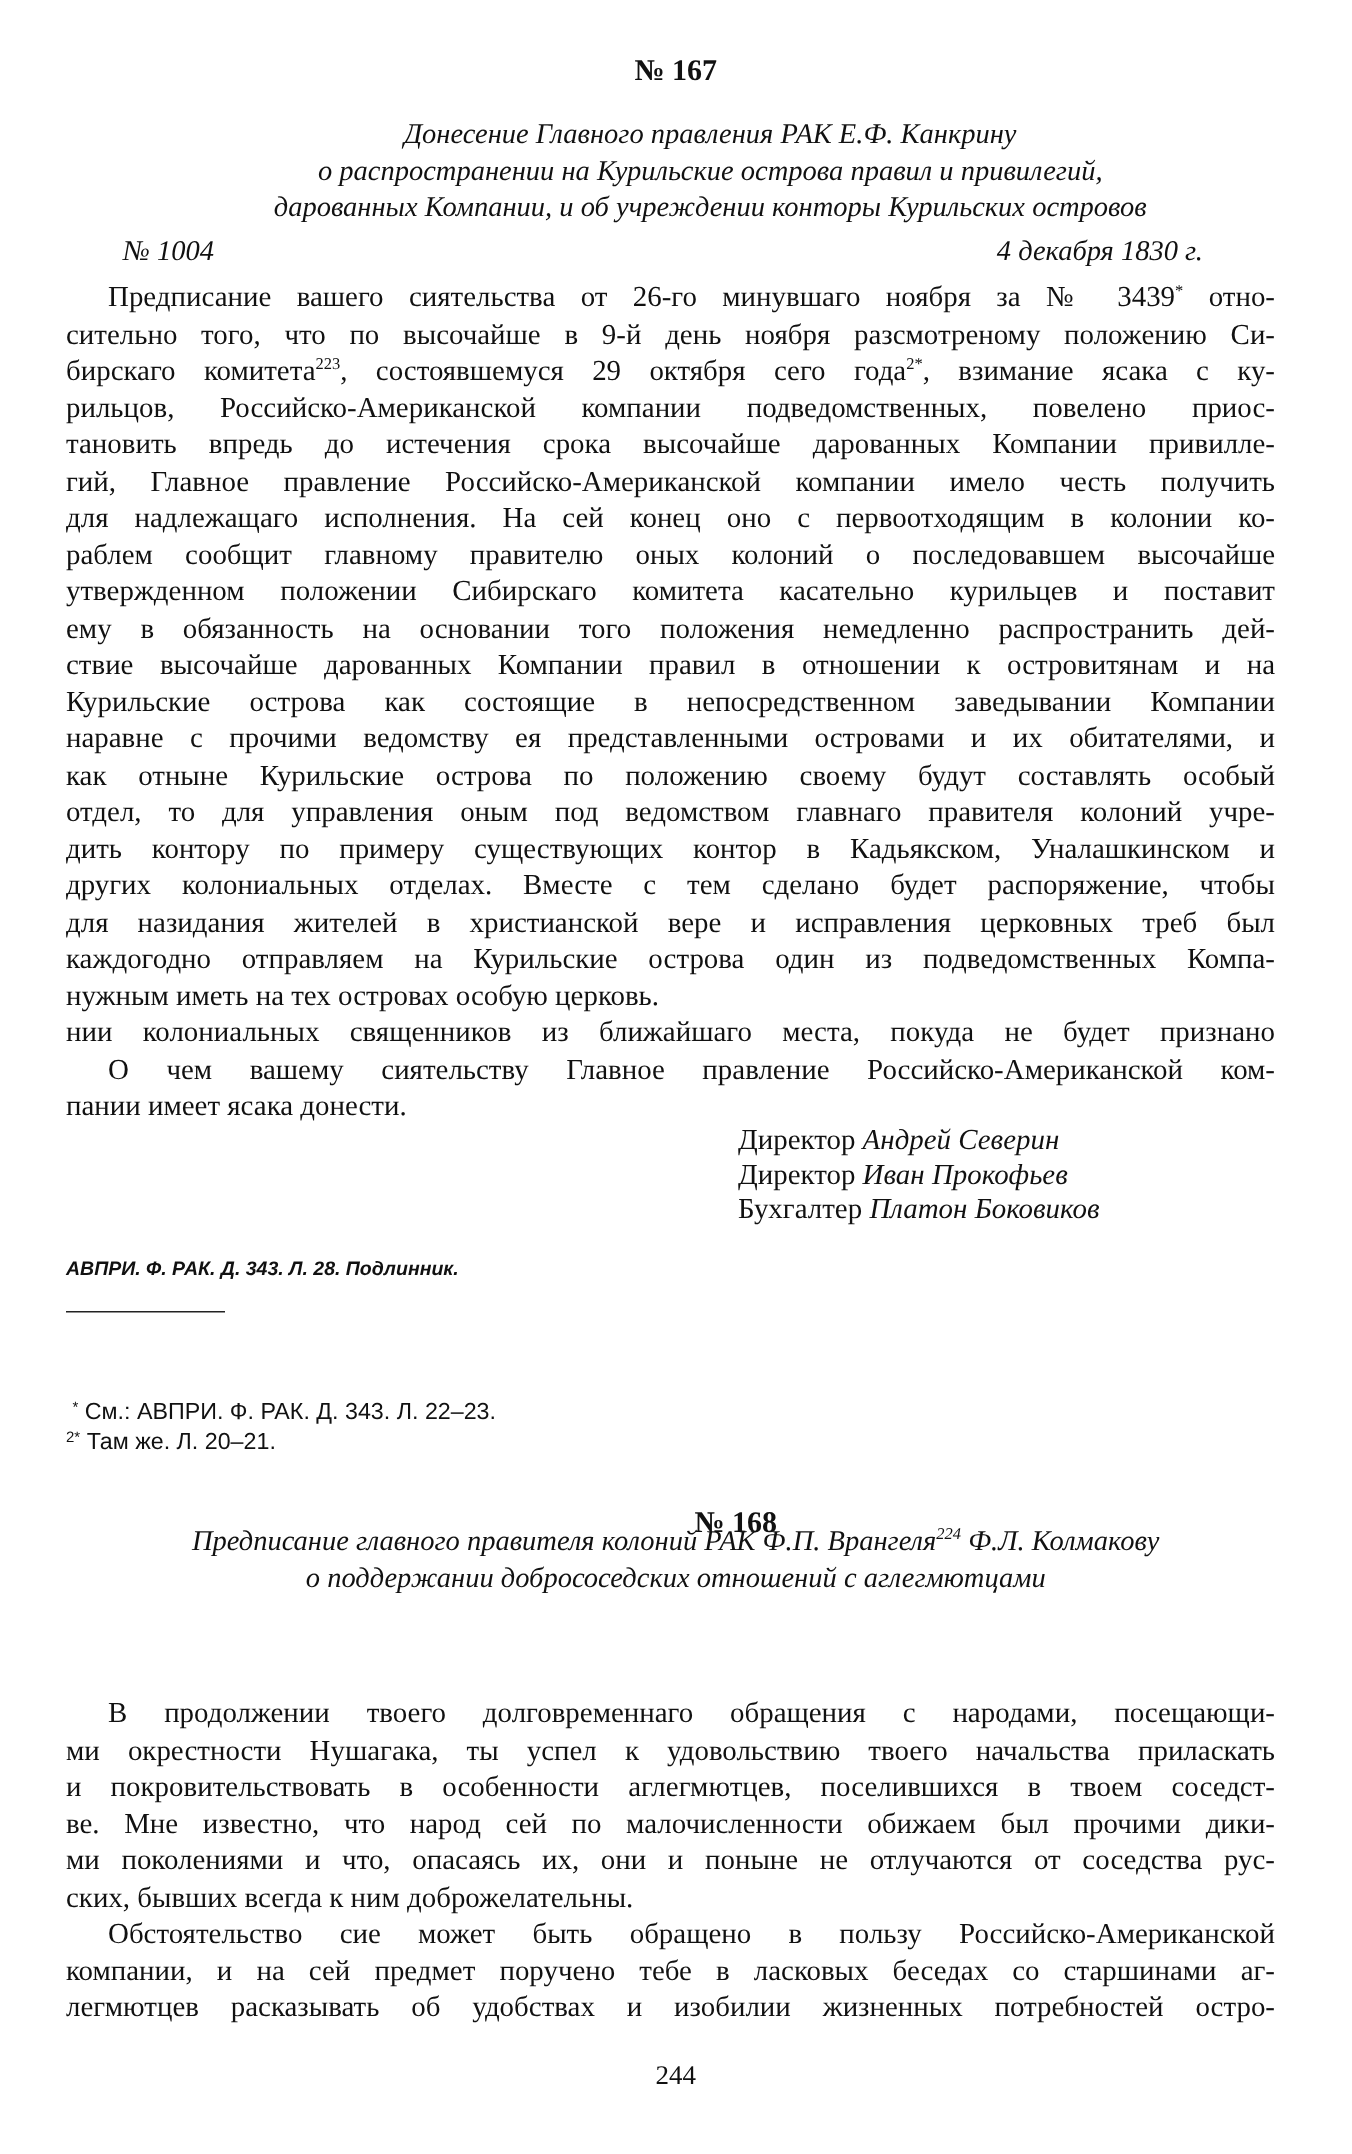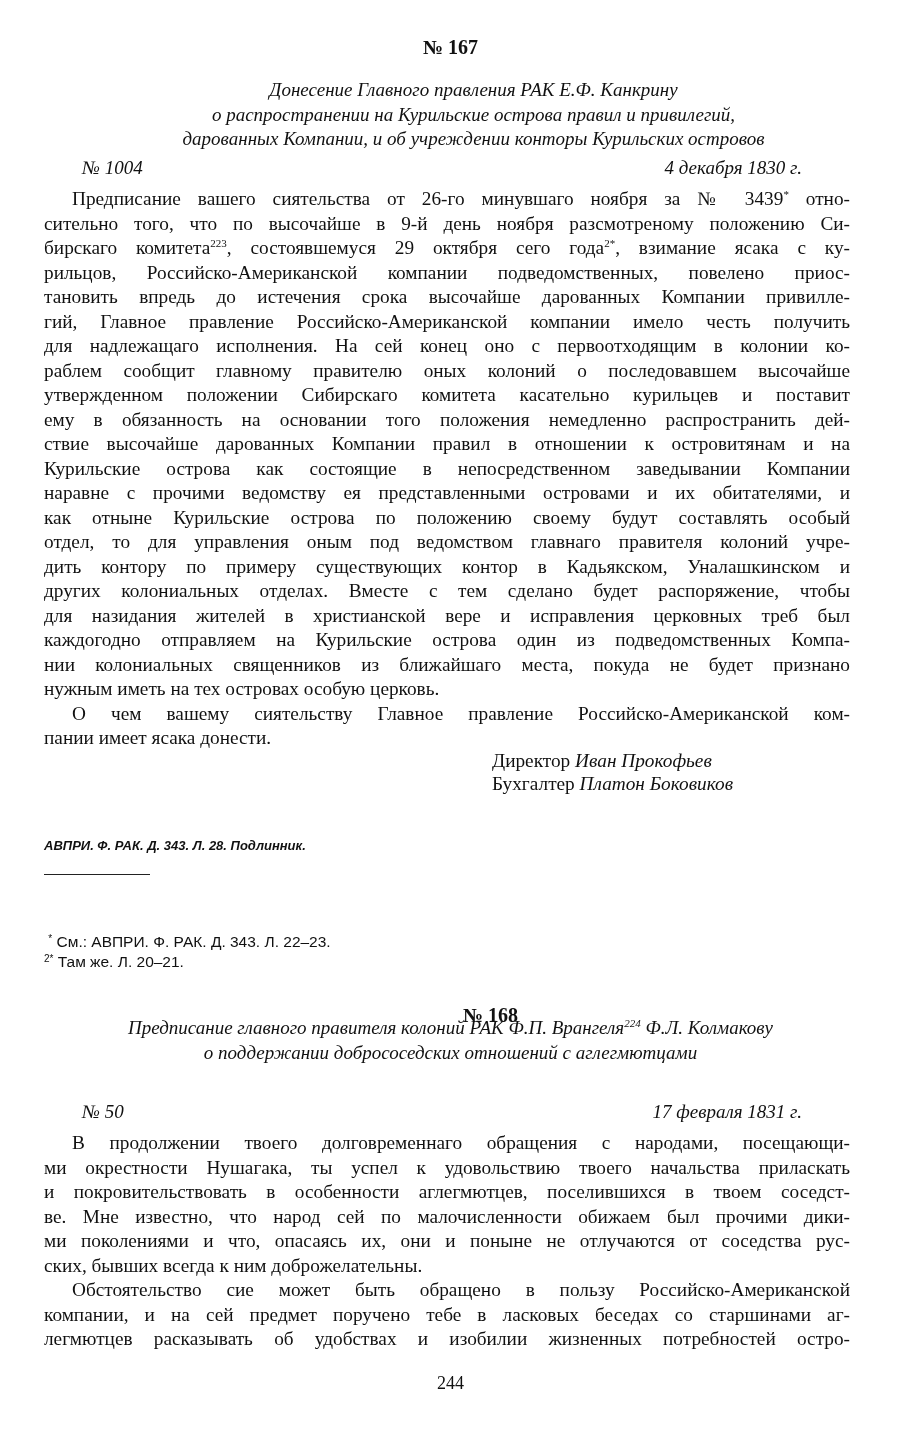--- a/index.html
+++ b/index.html
@@ -140,51 +140,48 @@
     <span class="line">ему в обязанность на основании того положения немедленно распространить дей-</span>
     <span class="line">ствие высочайше дарованных Компании правил в отношении к островитянам и на</span>
     <span class="line">Курильские острова как состоящие в непосредственном заведывании Компании</span>
     <span class="line">наравне с прочими ведомству ея представленными островами и их обитателями, и</span>
     <span class="line">как отныне Курильские острова по положению своему будут составлять особый</span>
     <span class="line">отдел, то для управления оным под ведомством главнаго правителя колоний учре-</span>
     <span class="line">дить контору по примеру существующих контор в Кадьякском, Уналашкинском и</span>
     <span class="line">других колониальных отделах. Вместе с тем сделано будет распоряжение, чтобы</span>
     <span class="line">для назидания жителей в христианской вере и исправления церковных треб был</span>
     <span class="line">каждогодно отправляем на Курильские острова один из подведомственных Компа-</span>
+    <span class="line last">нужным иметь на тех островах особую церковь.</span>
     <span class="line">нии колониальных священников из ближайшаго места, покуда не будет признано</span>
-    <span class="line last">нужным иметь на тех островах особую церковь.</span>
     <span class="line indent">О чем вашему сиятельству Главное правление Российско-Американской ком-</span>
     <span class="line last">пании имеет ясака донести.</span>
   </div>
 
   <div class="signatures" style="top:749px;">
+    <span class="sig-line"><span>Директор</span> <span class="sig-name">Андрей Северин</span></span>
     <span class="sig-line"><span>Директор</span> <span class="sig-name">Иван Прокофьев</span></span>
     <span class="sig-line"><span>Бухгалтер</span> <span class="sig-name">Платон Боковиков</span></span>
   </div>
 
   <div class="archive-ref" style="top:838px;"><span>АВПРИ. Ф. РАК. Д. 343. Л. 28. Подлинник.</span></div>
 
   <div class="fn-rule" style="top:874px;"></div>
 
   <div class="footnotes" style="top:932px;">
     <span class="fn-line">&nbsp;<span class="fn-mark">*</span> <span>См.: АВПРИ. Ф. РАК. Д. 343. Л. 22–23.</span></span>
     <span class="fn-line"><span class="fn-mark">2*</span> <span>Там же. Л. 20–21.</span></span>
   </div>
 
   <div class="doc-number" style="top:1004px;padding-left:40px;">№ 168</div>
 
   <div class="title-block" style="top:1016px;">
     <span class="title-line"><span>Предписание главного правителя колоний РАК Ф.П. Врангеля</span><sup>224</sup><span> Ф.Л. Колмакову</span></span>
     <span class="title-line">о поддержании добрососедских отношений с аглегмютцами</span>
   </div>
 
-  <div class="meta-row" style="top:1101px;">
-    <span class="left">№ 50</span>
-    <span class="right">17 февраля 1831 г.</span>
-  </div>
 
   <div class="body-block" style="top:1131px;">
     <span class="line indent">В продолжении твоего долговременнаго обращения с народами, посещающи-</span>
     <span class="line">ми окрестности Нушагака, ты успел к удовольствию твоего начальства приласкать</span>
     <span class="line">и покровительствовать в особенности аглегмютцев, поселившихся в твоем соседст-</span>
     <span class="line">ве. Мне известно, что народ сей по малочисленности обижаем был прочими дики-</span>
     <span class="line">ми поколениями и что, опасаясь их, они и поныне не отлучаются от соседства рус-</span>
     <span class="line last">ских, бывших всегда к ним доброжелательны.</span>
     <span class="line indent">Обстоятельство сие может быть обращено в пользу Российско-Американской</span>
     <span class="line">компании, и на сей предмет поручено тебе в ласковых беседах со старшинами аг-</span>

